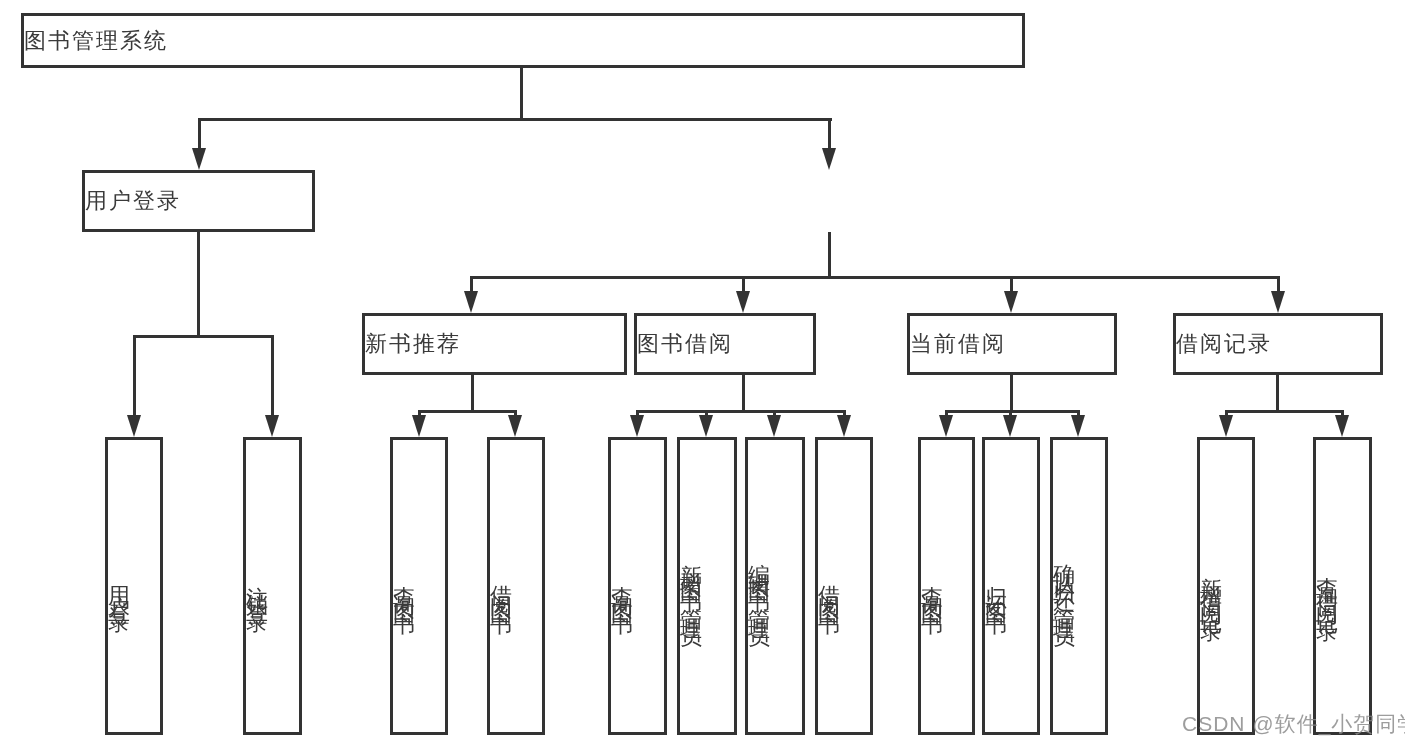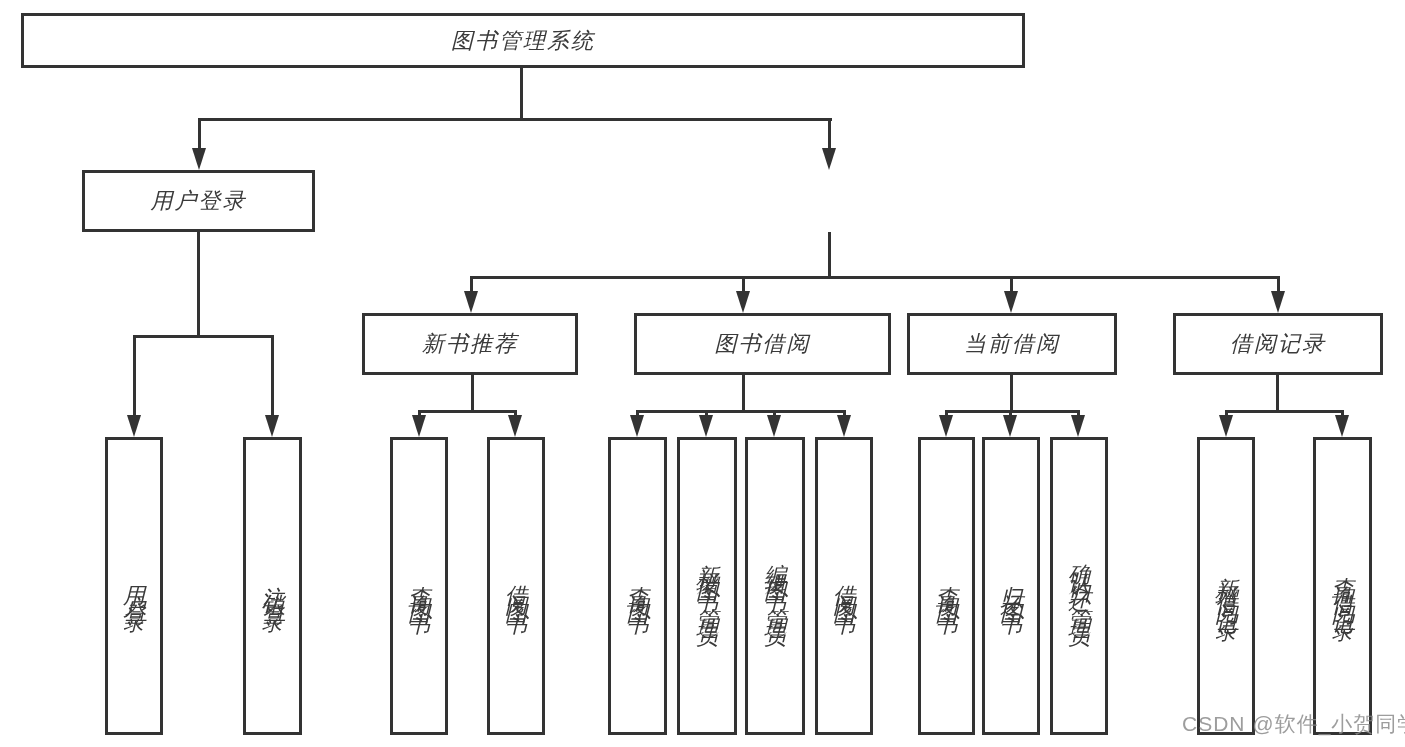--- a/index.html
+++ b/index.html
@@ -6,22 +6,22 @@
     --line:#333333;
     --text:#3a3a3a;
   }
   html,body{margin:0;padding:0;background:#ffffff;}
   body{font-family:"Liberation Sans","DejaVu Sans",sans-serif;}
   #stage{
     position:relative;width:1405px;height:747px;background:#ffffff;overflow:hidden;
   }
   .node{
     position:absolute;box-sizing:border-box;border:3px solid var(--line);
-    background:#ffffff;display:flex;align-items:center;justify-content:center;
-    color:var(--text);font-size:22px;font-style:italic;
+    background:#ffffff;display:flex;align-items:center;justify-content:flex-start;
+    color:var(--text);font-size:22px;
   }
   .h-node .lbl{letter-spacing:2px;white-space:nowrap;}
   .v-node .lbl{
     writing-mode:vertical-rl;text-orientation:mixed;
     letter-spacing:9px;line-height:1;white-space:nowrap;
   }
   .ln{position:absolute;background:var(--line);}
   .ah{
     position:absolute;width:0;height:0;
     border-left:7px solid transparent;border-right:7px solid transparent;
@@ -63,24 +63,24 @@
   <div class="ln" style="left:470px;top:276px;width:810px;height:3px"></div>
   <div class="ln" style="left:470px;top:276px;width:3px;height:17px"></div>
   <div class="ah" style="left:464px;top:291px"></div>
   <div class="ln" style="left:742px;top:276px;width:3px;height:17px"></div>
   <div class="ah" style="left:736px;top:291px"></div>
   <div class="ln" style="left:1010px;top:276px;width:3px;height:17px"></div>
   <div class="ah" style="left:1004px;top:291px"></div>
   <div class="ln" style="left:1277px;top:276px;width:3px;height:17px"></div>
   <div class="ah" style="left:1271px;top:291px"></div>
 
-  <div class="node h-node" style="left:362px;top:313px;width:216px;height:62px">
+  <div class="node h-node" style="left:362px;top:313px;width:265px;height:62px">
     <span class="lbl">新书推荐</span>
   </div>
-  <div class="node h-node" style="left:634px;top:313px;width:257px;height:62px">
+  <div class="node h-node" style="left:634px;top:313px;width:182px;height:62px">
     <span class="lbl">图书借阅</span>
   </div>
   <div class="node h-node" style="left:907px;top:313px;width:210px;height:62px">
     <span class="lbl">当前借阅</span>
   </div>
   <div class="node h-node" style="left:1173px;top:313px;width:210px;height:62px">
     <span class="lbl">借阅记录</span>
   </div>
 
   <div class="ln" style="left:471px;top:375px;width:3px;height:35px"></div>

